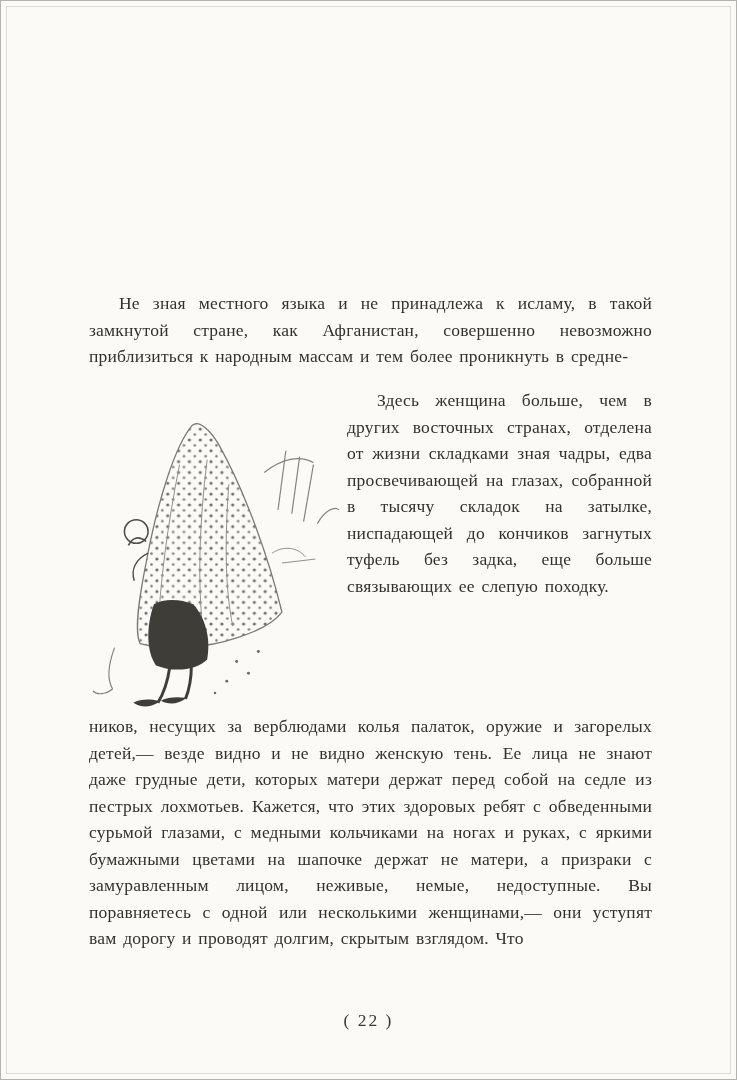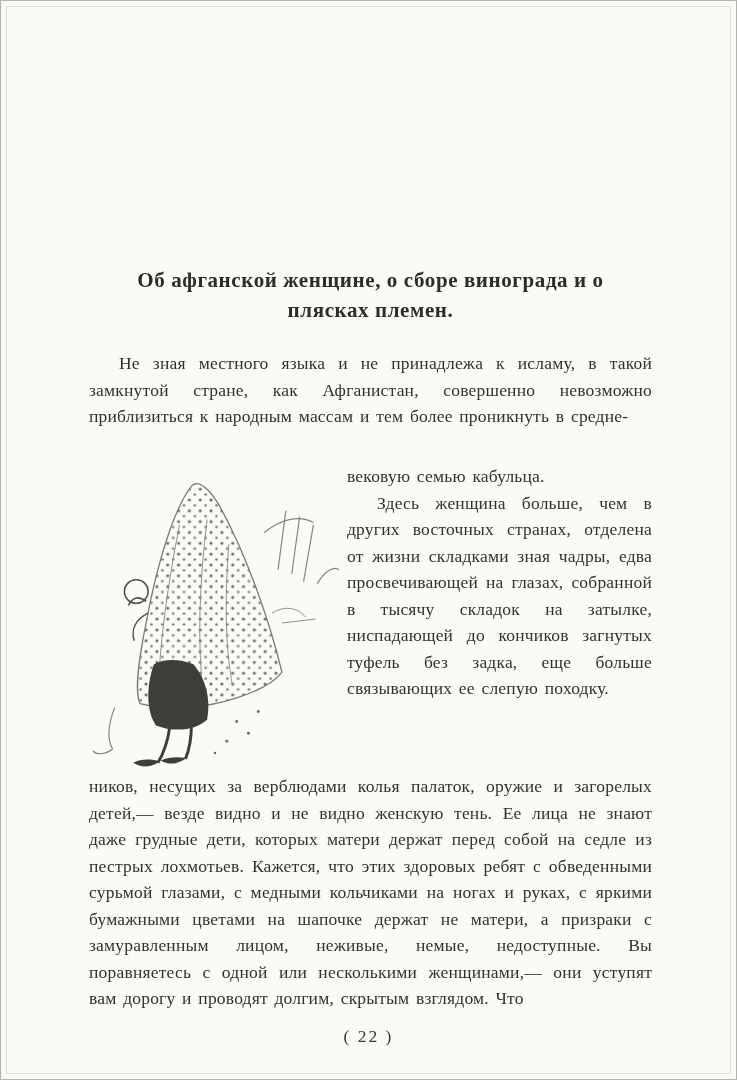--- a/index.html
+++ b/index.html
@@ -39,21 +39,20 @@
     line-height: 30px;
     letter-spacing: 0.6px;
     color: #2e2c28;
   }
   .body-text {
     font-size: 17.5px;
     line-height: 26.5px;
     text-align: justify;
     word-spacing: 0.12em;
     letter-spacing: 0.2px;
-    margin-top: 16px;
   }
   .para1 {
     margin-top: 25px;
     text-indent: 30px;
   }
   .middle {
     display: flex;
     align-items: flex-start;
     margin-top: 0;
   }
@@ -75,38 +74,34 @@
     text-indent: 30px;
   }
   .para-cont {
     margin-top: 0;
     text-indent: 0;
   }
   .page-number {
     position: absolute;
     left: 0;
     right: 0;
-    bottom: 32px;
+    bottom: 48px;
     text-align: center;
     font-size: 17.5px;
     letter-spacing: 2px;
     color: #3a3834;
   }
   .sketch { display: block; }
 </style>
 </head>
 <body>
 
 <div class="page">
   <div class="content">
 
-    <div class="title">
-      <div>Об афганской женщине, о сборе винограда и о</div>
-      <div>плясках племен.</div>
-    </div>
 
     <div class="body-text">
 
       <p class="para1">Не зная местного языка и не принадлежа к исламу, в такой замкнутой стране, как Афганистан, совершенно невозможно приблизиться к народным массам и тем более проникнуть в средне-</p>
 
       <div class="middle">
         <div class="illus-wrap">
 
           <svg class="sketch" width="252" height="300" viewBox="0 0 256 300" aria-hidden="true">
             <defs>
@@ -146,21 +141,20 @@
 
             <circle cx="150" cy="250" r="1.5" fill="#6d6b66"></circle>
             <circle cx="162" cy="262" r="1.5" fill="#6d6b66"></circle>
             <circle cx="172" cy="240" r="1.5" fill="#6d6b66"></circle>
             <circle cx="140" cy="270" r="1.5" fill="#6d6b66"></circle>
             <circle cx="128" cy="282" r="1.3" fill="#6d6b66"></circle>
           </svg>
         </div>
 
         <div class="right-col body-text">
-          <p>вековую семью кабульца.</p>
           <p class="indent">Здесь женщина больше, чем в других восточных странах, отделена от жизни складками зная чадры, едва просвечивающей на глазах, собранной в тысячу складок на затылке, ниспадающей до кончиков загнутых туфель без задка, еще больше связывающих ее слепую походку.</p>
         </div>
       </div>
 
       <p class="para-cont">ников, несущих за верблюдами колья палаток, оружие и загорелых детей,— везде видно и не видно женскую тень. Ее лица не знают даже грудные дети, которых матери держат перед собой на седле из пестрых лохмотьев. Кажется, что этих здоровых ребят с обведенными сурьмой глазами, с медными кольчиками на ногах и руках, с яркими бумажными цветами на шапочке держат не матери, а призраки с замуравленным лицом, неживые, немые, недоступные. Вы поравняетесь с одной или несколькими женщинами,— они уступят вам дорогу и проводят долгим, скрытым взглядом. Что</p>
 
     </div>
   </div>
 
   <div class="page-number">( 22 )</div>

